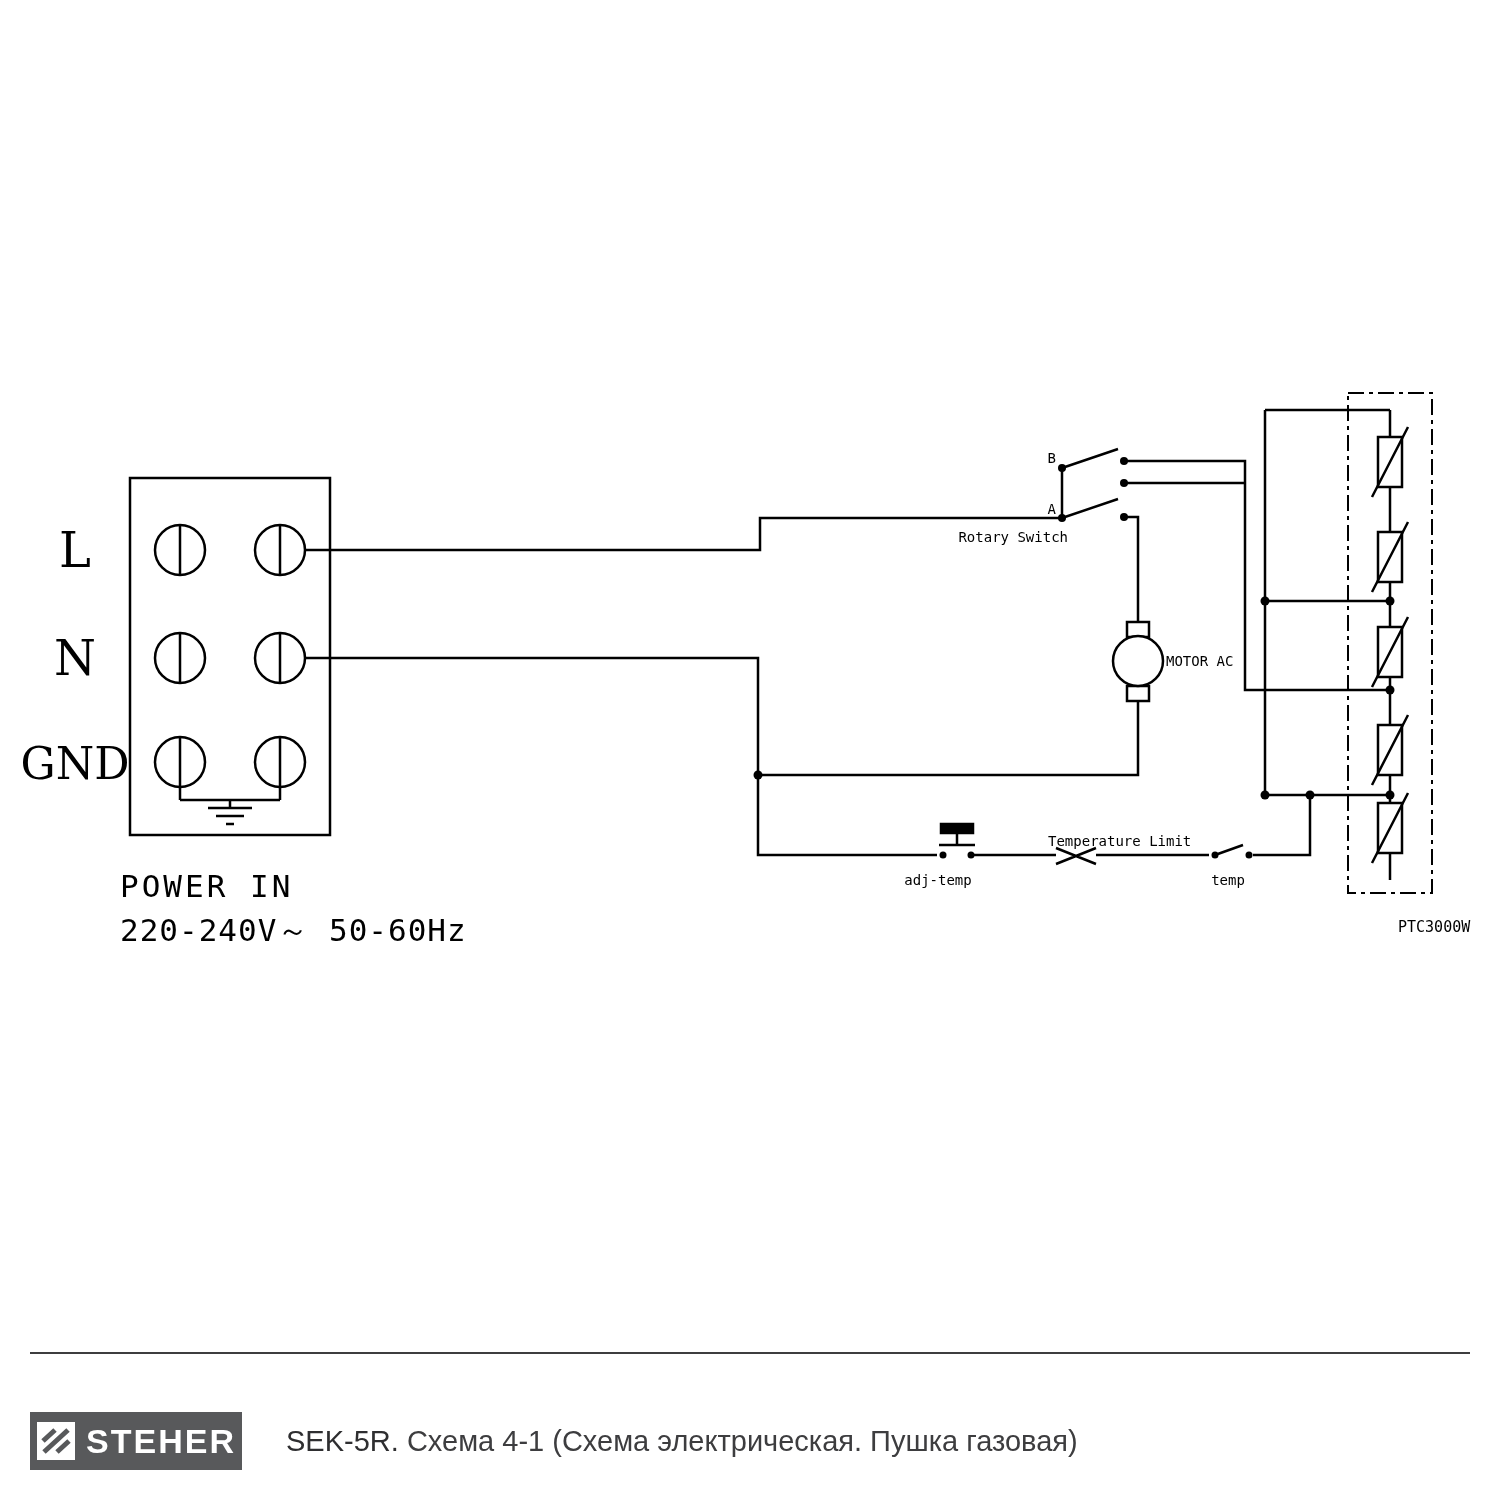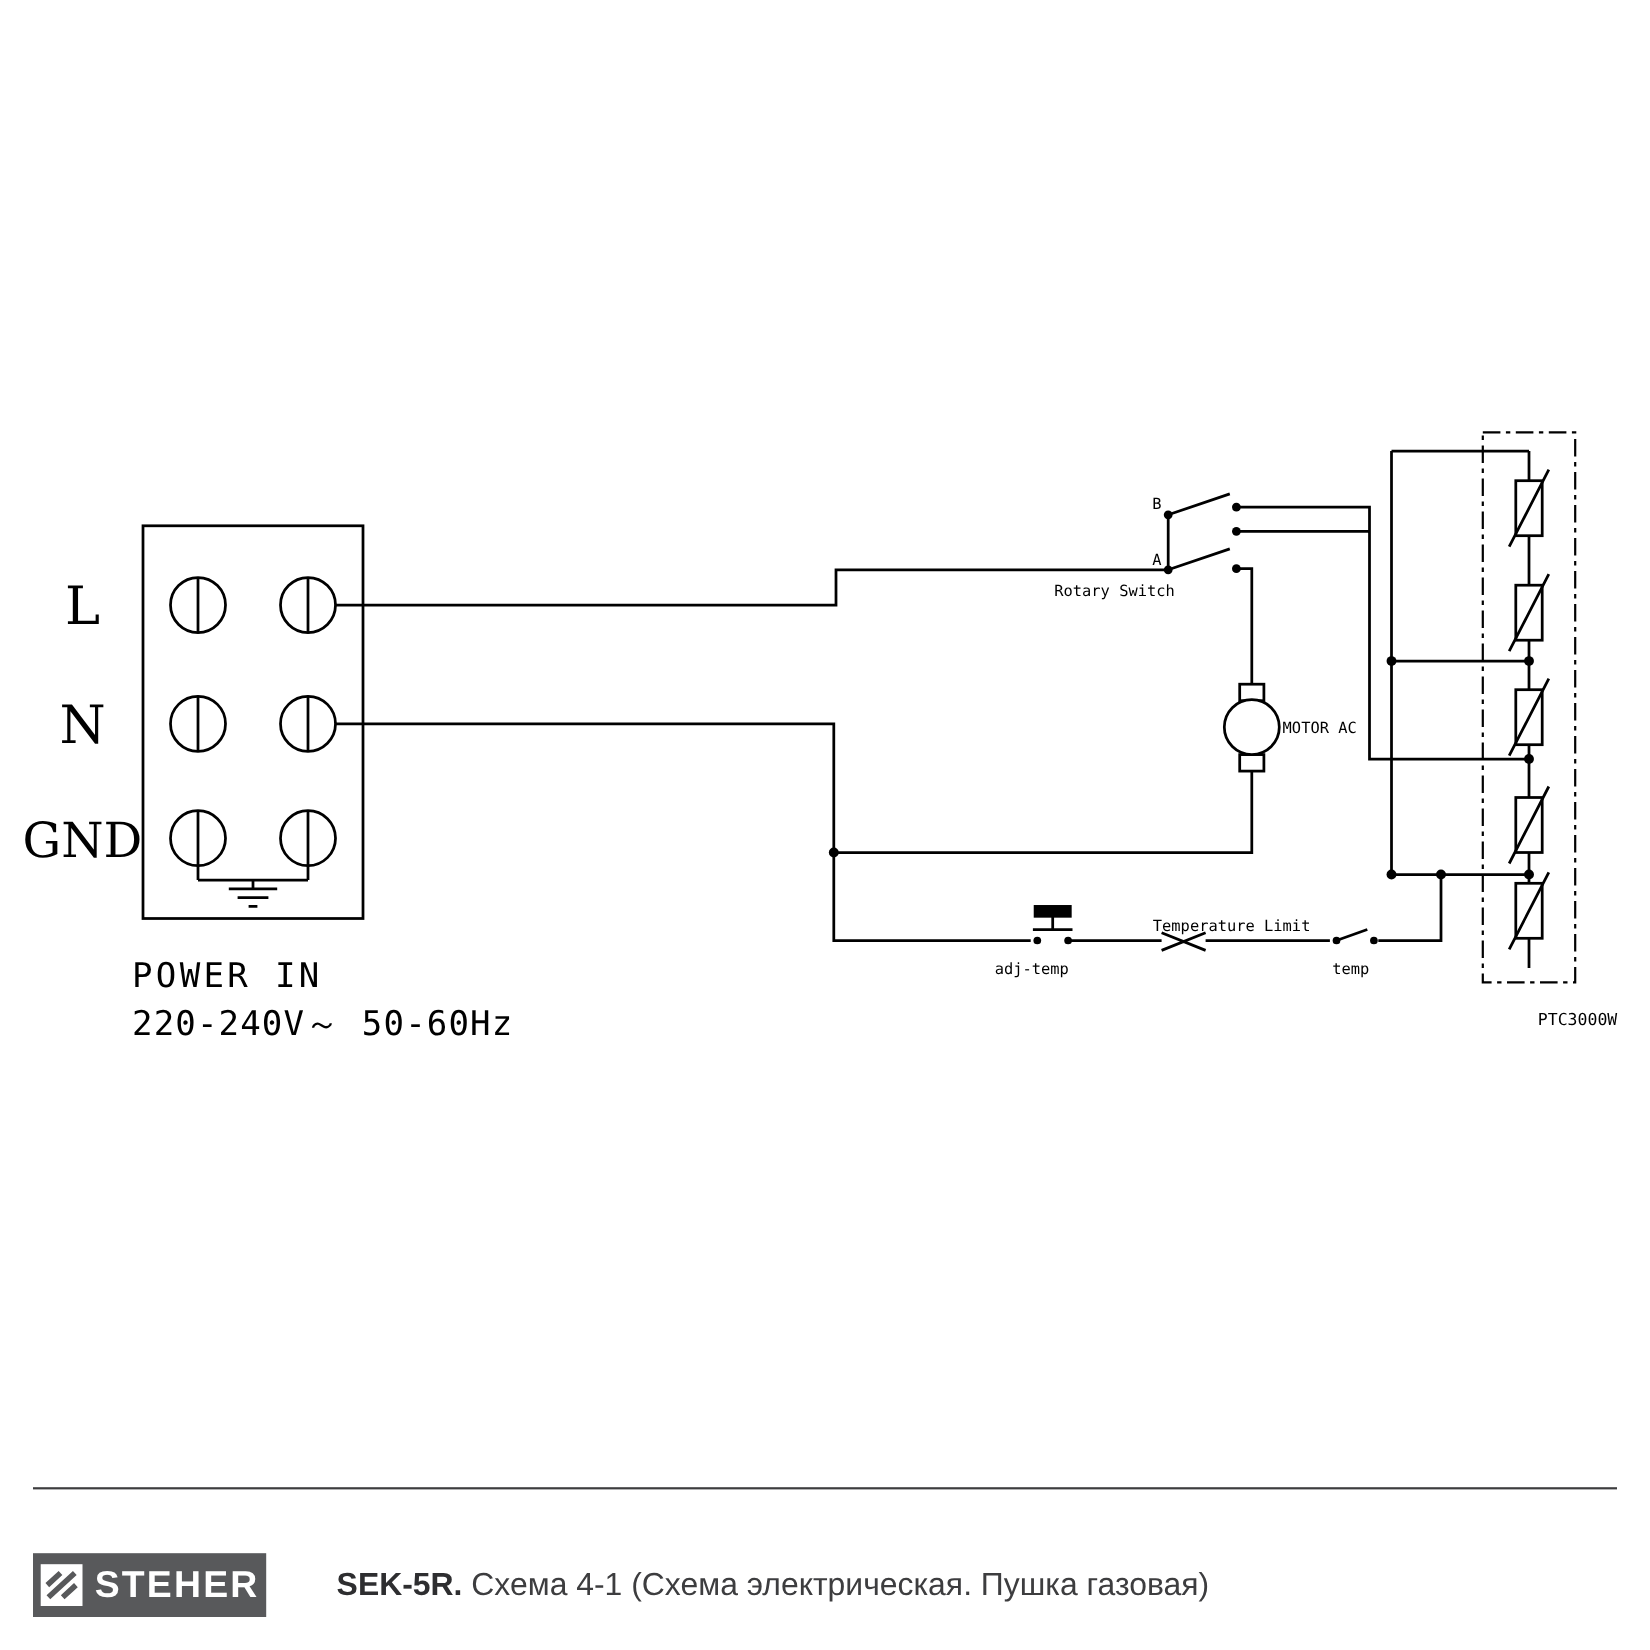--- a/index.html
+++ b/index.html
@@ -1,28 +1,28 @@
 <!DOCTYPE html>
 <html><head>
 <meta charset="utf-8">
 <style>
   html,body{margin:0;padding:0;background:#ffffff;}
   .page{position:relative;width:1500px;height:1500px;background:#ffffff;overflow:hidden;
         font-family:"DejaVu Sans Mono", monospace;}
   svg text{fill:#000;}
   .schematic{position:absolute;left:0;top:0;}
   .divider{position:absolute;left:30px;right:30px;top:1352px;border-top:2px solid #3d3d3f;}
-  .footer{position:absolute;left:30px;top:1412px;display:flex;align-items:center;gap:64px;}
+  .footer{position:absolute;left:30px;top:1412px;display:flex;align-items:center;gap:44px;}
   .logo{width:212px;height:58px;background:#58595b;display:flex;align-items:center;
         justify-content:center;gap:10px;}
   .logo .brand{color:#ffffff;font-family:"Liberation Sans", sans-serif;font-weight:bold;
         font-size:34px;letter-spacing:2px;}
   .caption{font-family:"Liberation Sans", sans-serif;font-size:29px;color:#3d3d3f;
         white-space:nowrap;}
-  .caption .model{font-weight:bold;color:#2e2e30;}
+  .caption .model{font-weight:normal;color:#2e2e30;}
 </style>
 </head>
 <body>
 
 <div class="page">
 
   <svg class="schematic" width="1500" height="1500" viewBox="0 0 1500 1500">
 
     <rect x="130" y="478" width="200" height="357" fill="none" stroke="#000" stroke-width="2.5"></rect>
 

